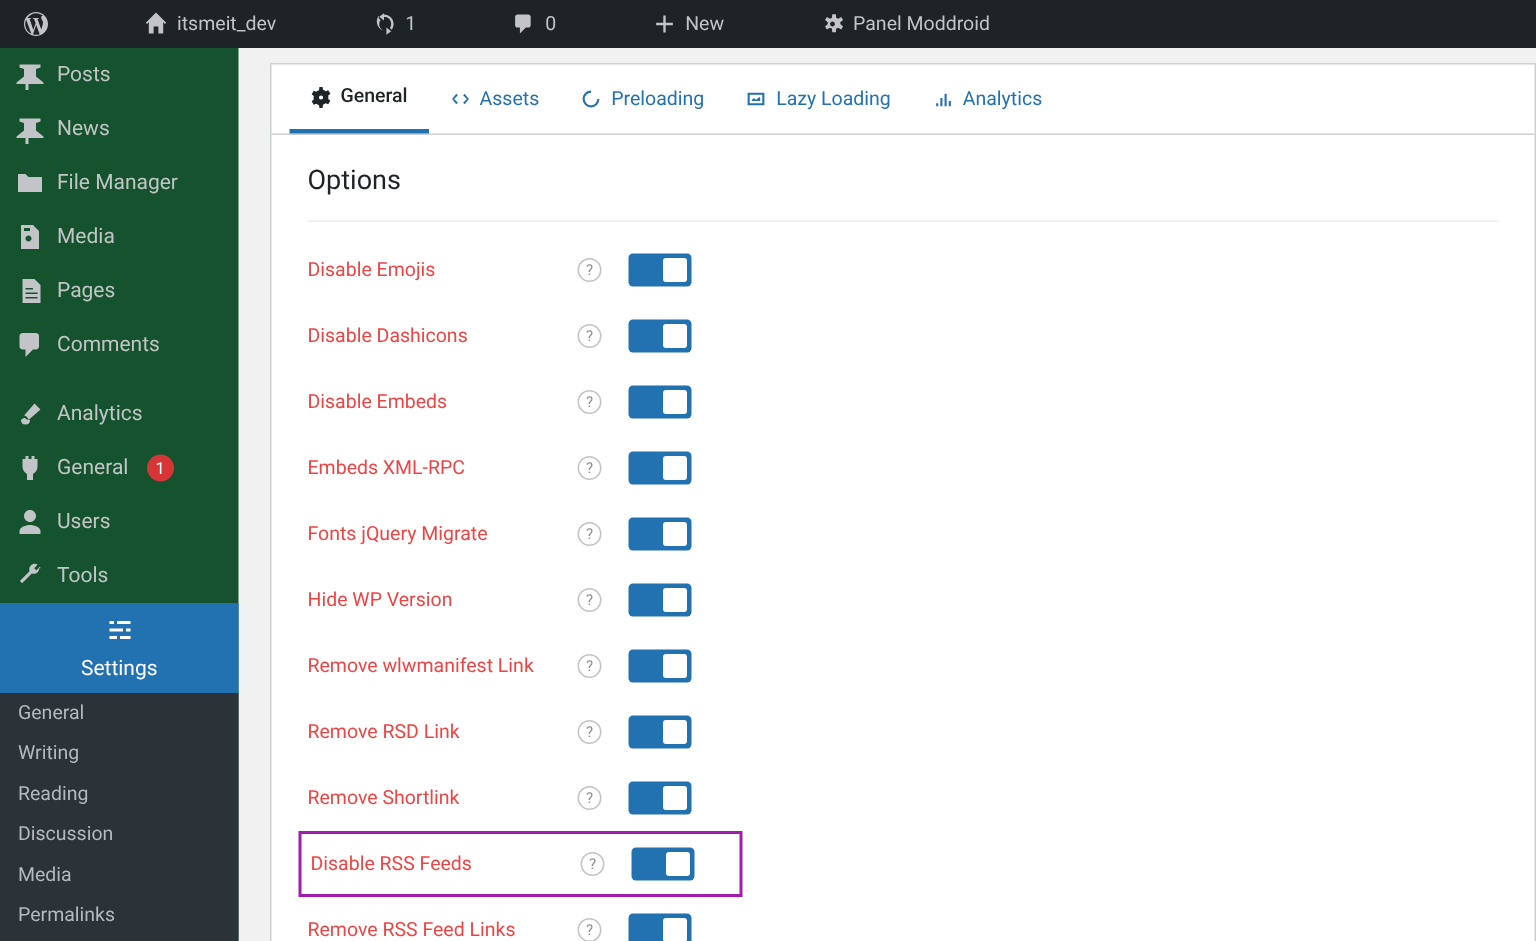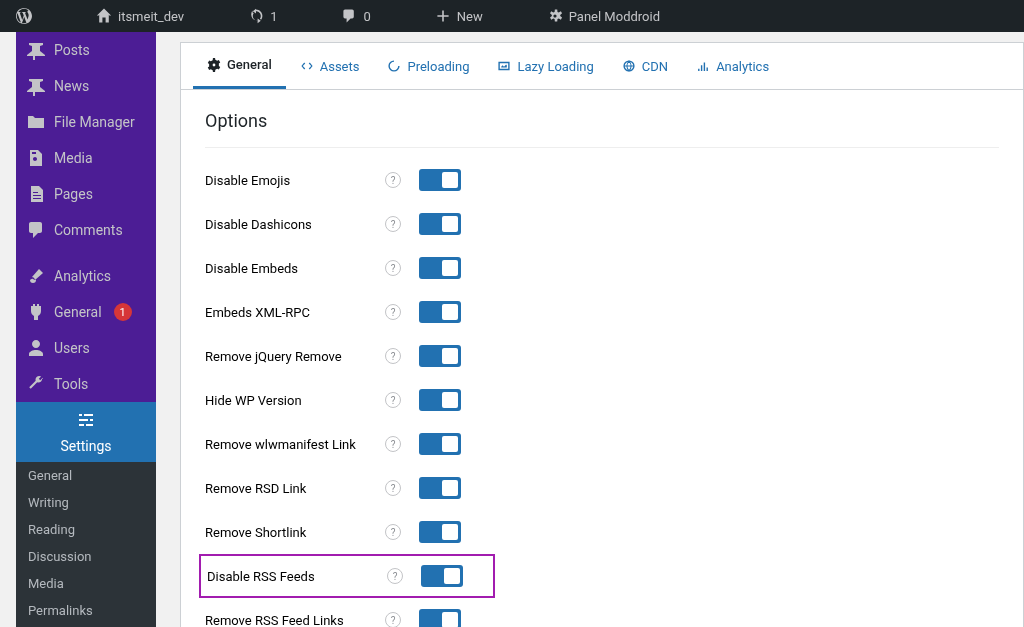--- a/index.html
+++ b/index.html
@@ -4,21 +4,21 @@
   <style>
     * { margin: 0; padding: 0; box-sizing: border-box; }
     body { font-family: -apple-system, BlinkMacSystemFont, "Segoe UI", Roboto, sans-serif; font-size: 13px; background: #f1f1f1; width: 1024px; height: 627px; overflow: hidden; }
     
     
     .admin-bar { height: 32px; background: #1d2327; color: #c3c4c7; display: flex; align-items: center; padding: 0 8px; font-size: 13px; gap: 48px; }
     .admin-bar-item { display: flex; align-items: center; padding: 0 8px; height: 32px; gap: 6px; cursor: pointer; }
     .ab-icon { width: 16px; height: 16px; display: inline-flex; align-items: center; justify-content: center; }
     
     
-    .sidebar { position: absolute; top: 32px; left: 16px; width: 140px; height: calc(627px - 32px); background: #4c1d95; color: #c3c4c7; }
+    .sidebar { position: absolute; top: 32px; left: 0; width: 159px; height: calc(627px - 32px); background: #14532d; color: #c3c4c7; }
     .menu-item { display: flex; align-items: center; padding: 8px 10px; gap: 8px; cursor: pointer; font-size: 14px; color: #c3c4c7; }
     .menu-item.active { background: #2271b1; color: #fff; position: relative; flex-direction: column; }
     .menu-item.active::after { content: ''; position: absolute; right: -8px; top: 50%; transform: translateY(-50%); border: 8px solid transparent; border-right-color: #f1f1f1; }
     .menu-icon { width: 20px; height: 20px; display: inline-flex; align-items: center; justify-content: center; flex-shrink: 0; }
     .submenu { background: #2c3338; }
     .submenu-item { padding: 6px 12px; font-size: 13px; color: #b4b9be; cursor: pointer; }
     .badge { background: #d63638; color: #fff; border-radius: 10px; font-size: 11px; padding: 0 6px; height: 18px; min-width: 18px; display: inline-flex; align-items: center; justify-content: center; margin-left: 4px; }
     
     
     .main { position: absolute; top: 32px; left: 160px; right: 0; bottom: 0; background: #f1f1f1; padding: 10px 0 0 0; }
@@ -27,21 +27,21 @@
     
     .tabs { display: flex; border-bottom: 1px solid #ccd0d4; padding: 0 12px; }
     .tab { padding: 14px 14px; color: #2271b1; font-size: 13px; cursor: pointer; display: flex; align-items: center; gap: 6px; }
     .tab.active { color: #1d2327; border-bottom: 3px solid #2271b1; font-weight: 500; }
     .tab-icon { display: inline-flex; width: 14px; height: 14px; }
     
     
     .options-section { padding: 20px 24px; }
     .options-title { font-size: 18px; font-weight: 400; padding-bottom: 16px; border-bottom: 1px solid #eee; margin-bottom: 10px; color: #1d2327; }
     .option-row { display: flex; align-items: center; height: 44px; }
-    .option-label { width: 180px; font-size: 13px; color: #000000; }
+    .option-label { width: 180px; font-size: 13px; color: #ef4444; }
     .help-icon { width: 16px; height: 16px; border: 1px solid #c3c4c7; border-radius: 50%; display: inline-flex; align-items: center; justify-content: center; font-size: 10px; color: #8c8f94; margin-right: 18px; cursor: pointer; }
     .toggle { width: 42px; height: 22px; background: #2271b1; border-radius: 3px; position: relative; cursor: pointer; }
     .toggle-knob { position: absolute; width: 16px; height: 16px; background: #fff; top: 3px; right: 3px; border-radius: 2px; }
     .highlighted { border: 2px solid #a21caf; padding: 2px 6px; margin-left: -6px; width: 296px; }
     
     svg { fill: currentColor; }
   </style>
 </head>
 <body>
 
@@ -230,29 +230,20 @@
           <span class="tab-icon">
             <svg viewBox="0 0 20 20">
               <path d="M2 4h16v12H2V4zm2 2v8h12V6H4zm2 5l2-2 2 2 3-3 1 1v3H6v-1z"></path>
             </svg>
           </span>
           <span>Lazy Loading</span>
         </div>
         <div class="tab">
           <span class="tab-icon">
             <svg viewBox="0 0 20 20">
-              <circle cx="10" cy="10" r="7" fill="none" stroke="currentColor" stroke-width="2"></circle>
-              <path d="M3 10h14M10 3c2 2 3 4.5 3 7s-1 5-3 7c-2-2-3-4.5-3-7s1-5 3-7z" fill="none" stroke="currentColor" stroke-width="1.5"></path>
-            </svg>
-          </span>
-          <span>CDN</span>
-        </div>
-        <div class="tab">
-          <span class="tab-icon">
-            <svg viewBox="0 0 20 20">
               <path d="M3 14h2v3H3v-3zm4-5h2v8H7V9zm4-4h2v12h-2V5zm4 7h2v5h-2v-5z"></path>
             </svg>
           </span>
           <span>Analytics</span>
         </div>
       </div>
     <div class="options-section">
       <div class="options-title">Options</div>
       <div id="options-list">
           <div class="option-row">
@@ -277,21 +268,21 @@
             </div>
           </div>
           <div class="option-row">
             <div class="option-label">Embeds XML-RPC</div>
             <span class="help-icon">?</span>
             <div class="toggle">
               <div class="toggle-knob"></div>
             </div>
           </div>
           <div class="option-row">
-            <div class="option-label">Remove jQuery Remove</div>
+            <div class="option-label">Fonts jQuery Migrate</div>
             <span class="help-icon">?</span>
             <div class="toggle">
               <div class="toggle-knob"></div>
             </div>
           </div>
           <div class="option-row">
             <div class="option-label">Hide WP Version</div>
             <span class="help-icon">?</span>
             <div class="toggle">
               <div class="toggle-knob"></div>

